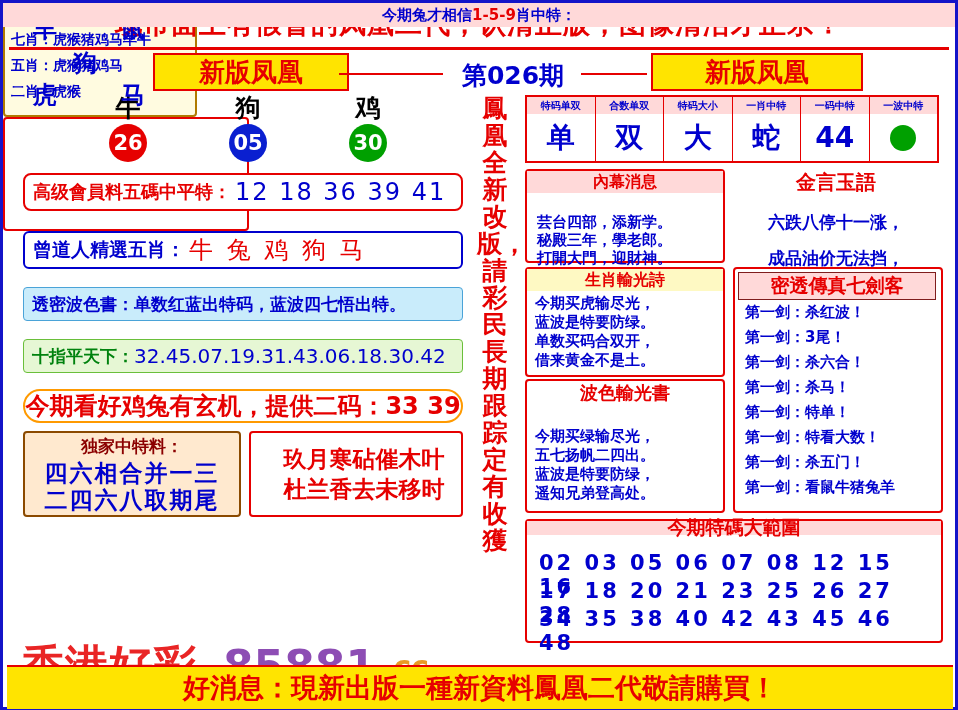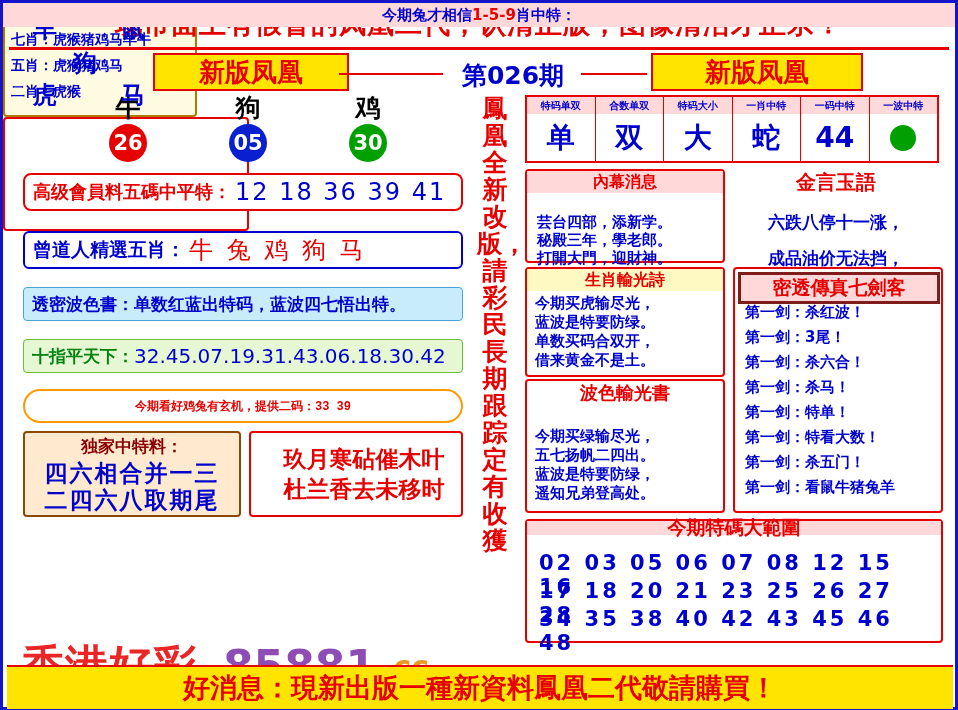--- a/index.html
+++ b/index.html
@@ -90,21 +90,21 @@
     border:1px solid #6abf3a;border-radius:4px;background:#e6f7d4;padding:0 8px;
   }
   #box-shi .lbl{color:#00820e;font-size:17px;}
   #box-shi .val{color:#0000cd;font-size:20px;}
 
   #box-jin{
     left:20px;top:386px;width:440px;height:34px;
     border:2px solid #ff9a00;border-radius:17px;background:#fff;
     justify-content:center;
   }
-  #box-jin .txt{color:#e60000;font-size:12px;font-weight:bold;font-family:Liberation Mono, monospace;}
+  #box-jin .txt{color:#e60000;font-size:24px;font-weight:bold;}
 
   #box-duj{
     left:20px;top:428px;width:218px;height:86px;
     border:2px solid #8b4a00;border-radius:4px;background:#ffe9cf;
     flex-direction:column;justify-content:center;align-items:center;
   }
   #box-duj .lbl{color:#8b0000;font-size:17px;font-weight:bold;margin-bottom:2px;}
   #box-duj .l1,#box-duj .l2{color:#0000cd;font-size:23px;font-weight:bold;line-height:27px;letter-spacing:2px;}
 
   #box-poem{
@@ -210,21 +210,21 @@
     color:#e60000;font-size:18px;font-weight:bold;
   }
   #box-bs .ln{position:absolute;left:8px;color:#0000cd;font-size:15px;font-weight:bold;} #bs1{top:46px;} #bs2{top:65px;} #bs3{top:84px;} #bs4{top:103px;}
 
   #box-mt{
     position:absolute;left:730px;top:264px;width:206px;height:242px;
     border:2px solid #e60000;border-radius:4px;background:#fff;
   }
   #box-mt .hdr{
     position:absolute;left:3px;top:3px;width:196px;height:26px;
-    background:#ffd9d9;border:3px solid #7f1d1d;
+    background:#ffd9d9;border:1px solid #7f1d1d;
     display:flex;align-items:center;justify-content:center;
     color:#e60000;font-size:19px;font-weight:bold;
   }
   #box-mt .ln{position:absolute;left:10px;color:#0000cd;font-size:15px;font-weight:bold;}
   #mt0{top:34px;} #mt1{top:59px;} #mt2{top:84px;} #mt3{top:109px;}
   #mt4{top:134px;} #mt5{top:159px;} #mt6{top:184px;} #mt7{top:209px;}
 
   #box-range{
     position:absolute;left:522px;top:516px;width:414px;height:120px;
     border:2px solid #e60000;border-radius:4px;background:#fff;

